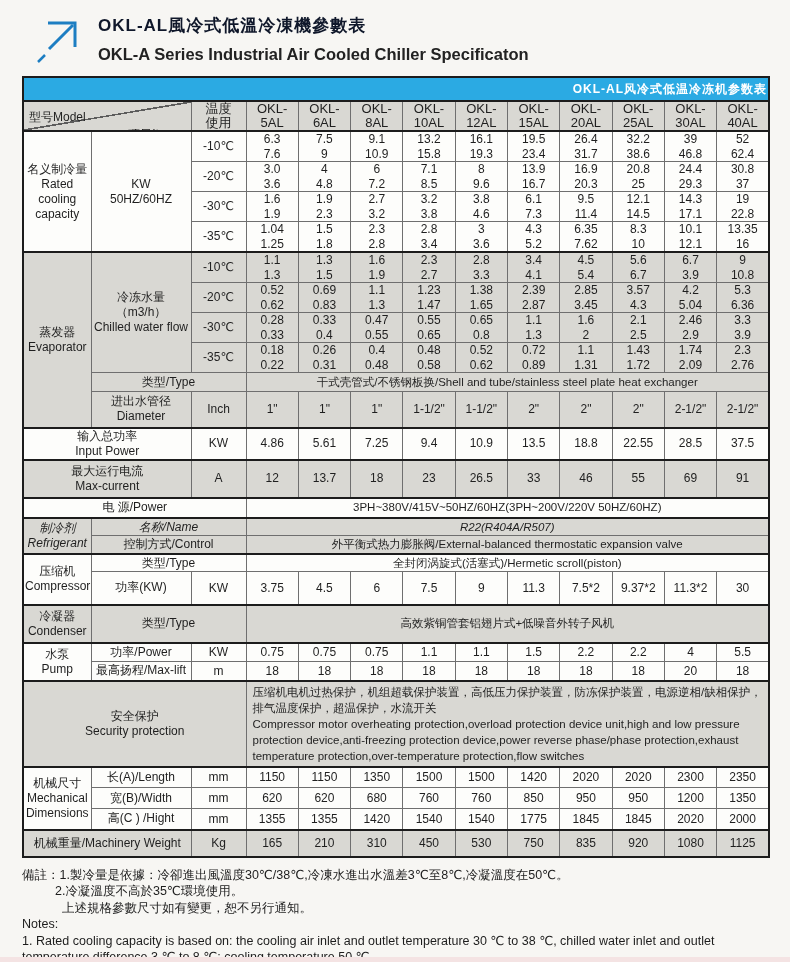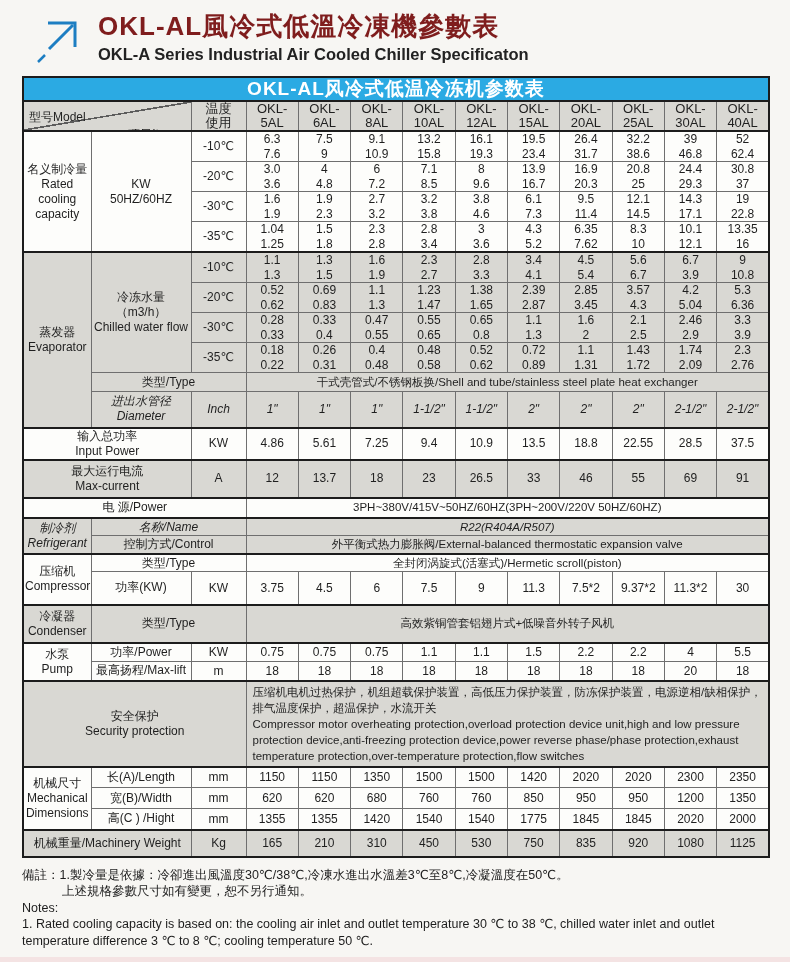--- a/index.html
+++ b/index.html
@@ -7,32 +7,32 @@
     width:790px;height:962px;overflow:hidden;
     background:#f7f6f3;
     font-family:"Liberation Sans","DejaVu Sans",sans-serif;
     color:#1f1f1f;position:relative;
   }
   .page{padding:10px 20px 0 22px;}
   
   .hdr{display:flex;align-items:flex-start;margin-bottom:10px;}
   .hdr svg{flex:0 0 auto;margin:4px 14px 0 12px;}
   .hdr-titles{display:flex;flex-direction:column;}
-  .t-zh{font-size:26px;font-weight:700;letter-spacing:1px;color:#7f1d1d;line-height:32px;}
+  .t-zh{font-size:17px;font-weight:700;letter-spacing:1px;color:#0f172a;line-height:32px;}
   .t-en{font-size:16.5px;font-weight:600;color:#222;line-height:24px;}
   
   table{border-collapse:collapse;width:748px;table-layout:fixed;
         background:#fdfdfb;border:2px solid #1c1c1c;}
   td{border:1px solid #6f6f6f;text-align:center;vertical-align:middle;
      font-size:12px;color:#1f1f1f;padding:0 1px;overflow:hidden;}
   td div{line-height:14.5px;}
   tr.sec td{border-top:2px solid #1c1c1c;}
   tr.shade td{background:#d9d8d3;}
   tr.head td{background:#d9d8d3;}
-  td.titlebar{color:#fff;font-weight:700;font-size:19px;letter-spacing:1px;}
+  td.titlebar{color:#fff;font-weight:700;font-size:12px;letter-spacing:1px;text-align:right;}
   td.titlebar div{line-height:20px;}
   td.headc div{font-size:13px;line-height:14px;}
   td.glabel div,td.lab div{line-height:15px;}
   td.wide{white-space:nowrap;font-size:11.5px;}
   td.sec-text{text-align:left;padding:2px 6px;font-size:11.5px;}
   td.sec-text div{line-height:16px;}
   td.corner{position:relative;}
   .diag{position:absolute;inset:0;
     background:linear-gradient(to bottom right,transparent calc(50% - 0.8px),#5c5c5c calc(50% - 0.8px),#5c5c5c calc(50% + 0.8px),transparent calc(50% + 0.8px));}
   .c-bl{position:absolute;left:5px;bottom:4px;font-size:12px;}
@@ -512,21 +512,21 @@
           </td>
         </tr>
         <tr class="shade" style="height: 19px;">
           <td colspan="2">
             <div>类型/Type</div>
           </td>
           <td colspan="10" class="wide">
             <div>干式壳管式/不锈钢板换/Shell and tube/stainless steel plate heat exchanger</div>
           </td>
         </tr>
-        <tr class="shade" style="height: 36px; font-style: italic;">
+        <tr class="shade" style="height: 36px;">
           <td class="lab">
             <div>进出水管径</div>
             <div>Diameter</div>
           </td>
           <td>
             <div>Inch</div>
           </td>
           <td class="val">
             <div>1"</div>
           </td>
@@ -971,19 +971,20 @@
           </td>
           <td class="val">
             <div>1125</div>
           </td>
         </tr>
       </tbody>
   </table>
 
   <div class="notes">
     <div>備註：1.製冷量是依據：冷卻進出風溫度30℃/38℃,冷凍水進出水溫差3℃至8℃,冷凝溫度在50℃。</div>
+    <div class="ind1">2.冷凝溫度不高於35℃環境使用。</div>
     <div class="ind2">上述規格參數尺寸如有變更，恕不另行通知。</div>
     <div>Notes:</div>
     <div>1. Rated cooling capacity is based on: the cooling air inlet and outlet temperature 30 ℃ to 38 ℃, chilled water inlet and outlet temperature difference 3 ℃ to 8 ℃; cooling temperature 50 ℃.</div>
   </div>
 </div>
 
 <div class="bottom-strip"></div>
 
 </body></html>

